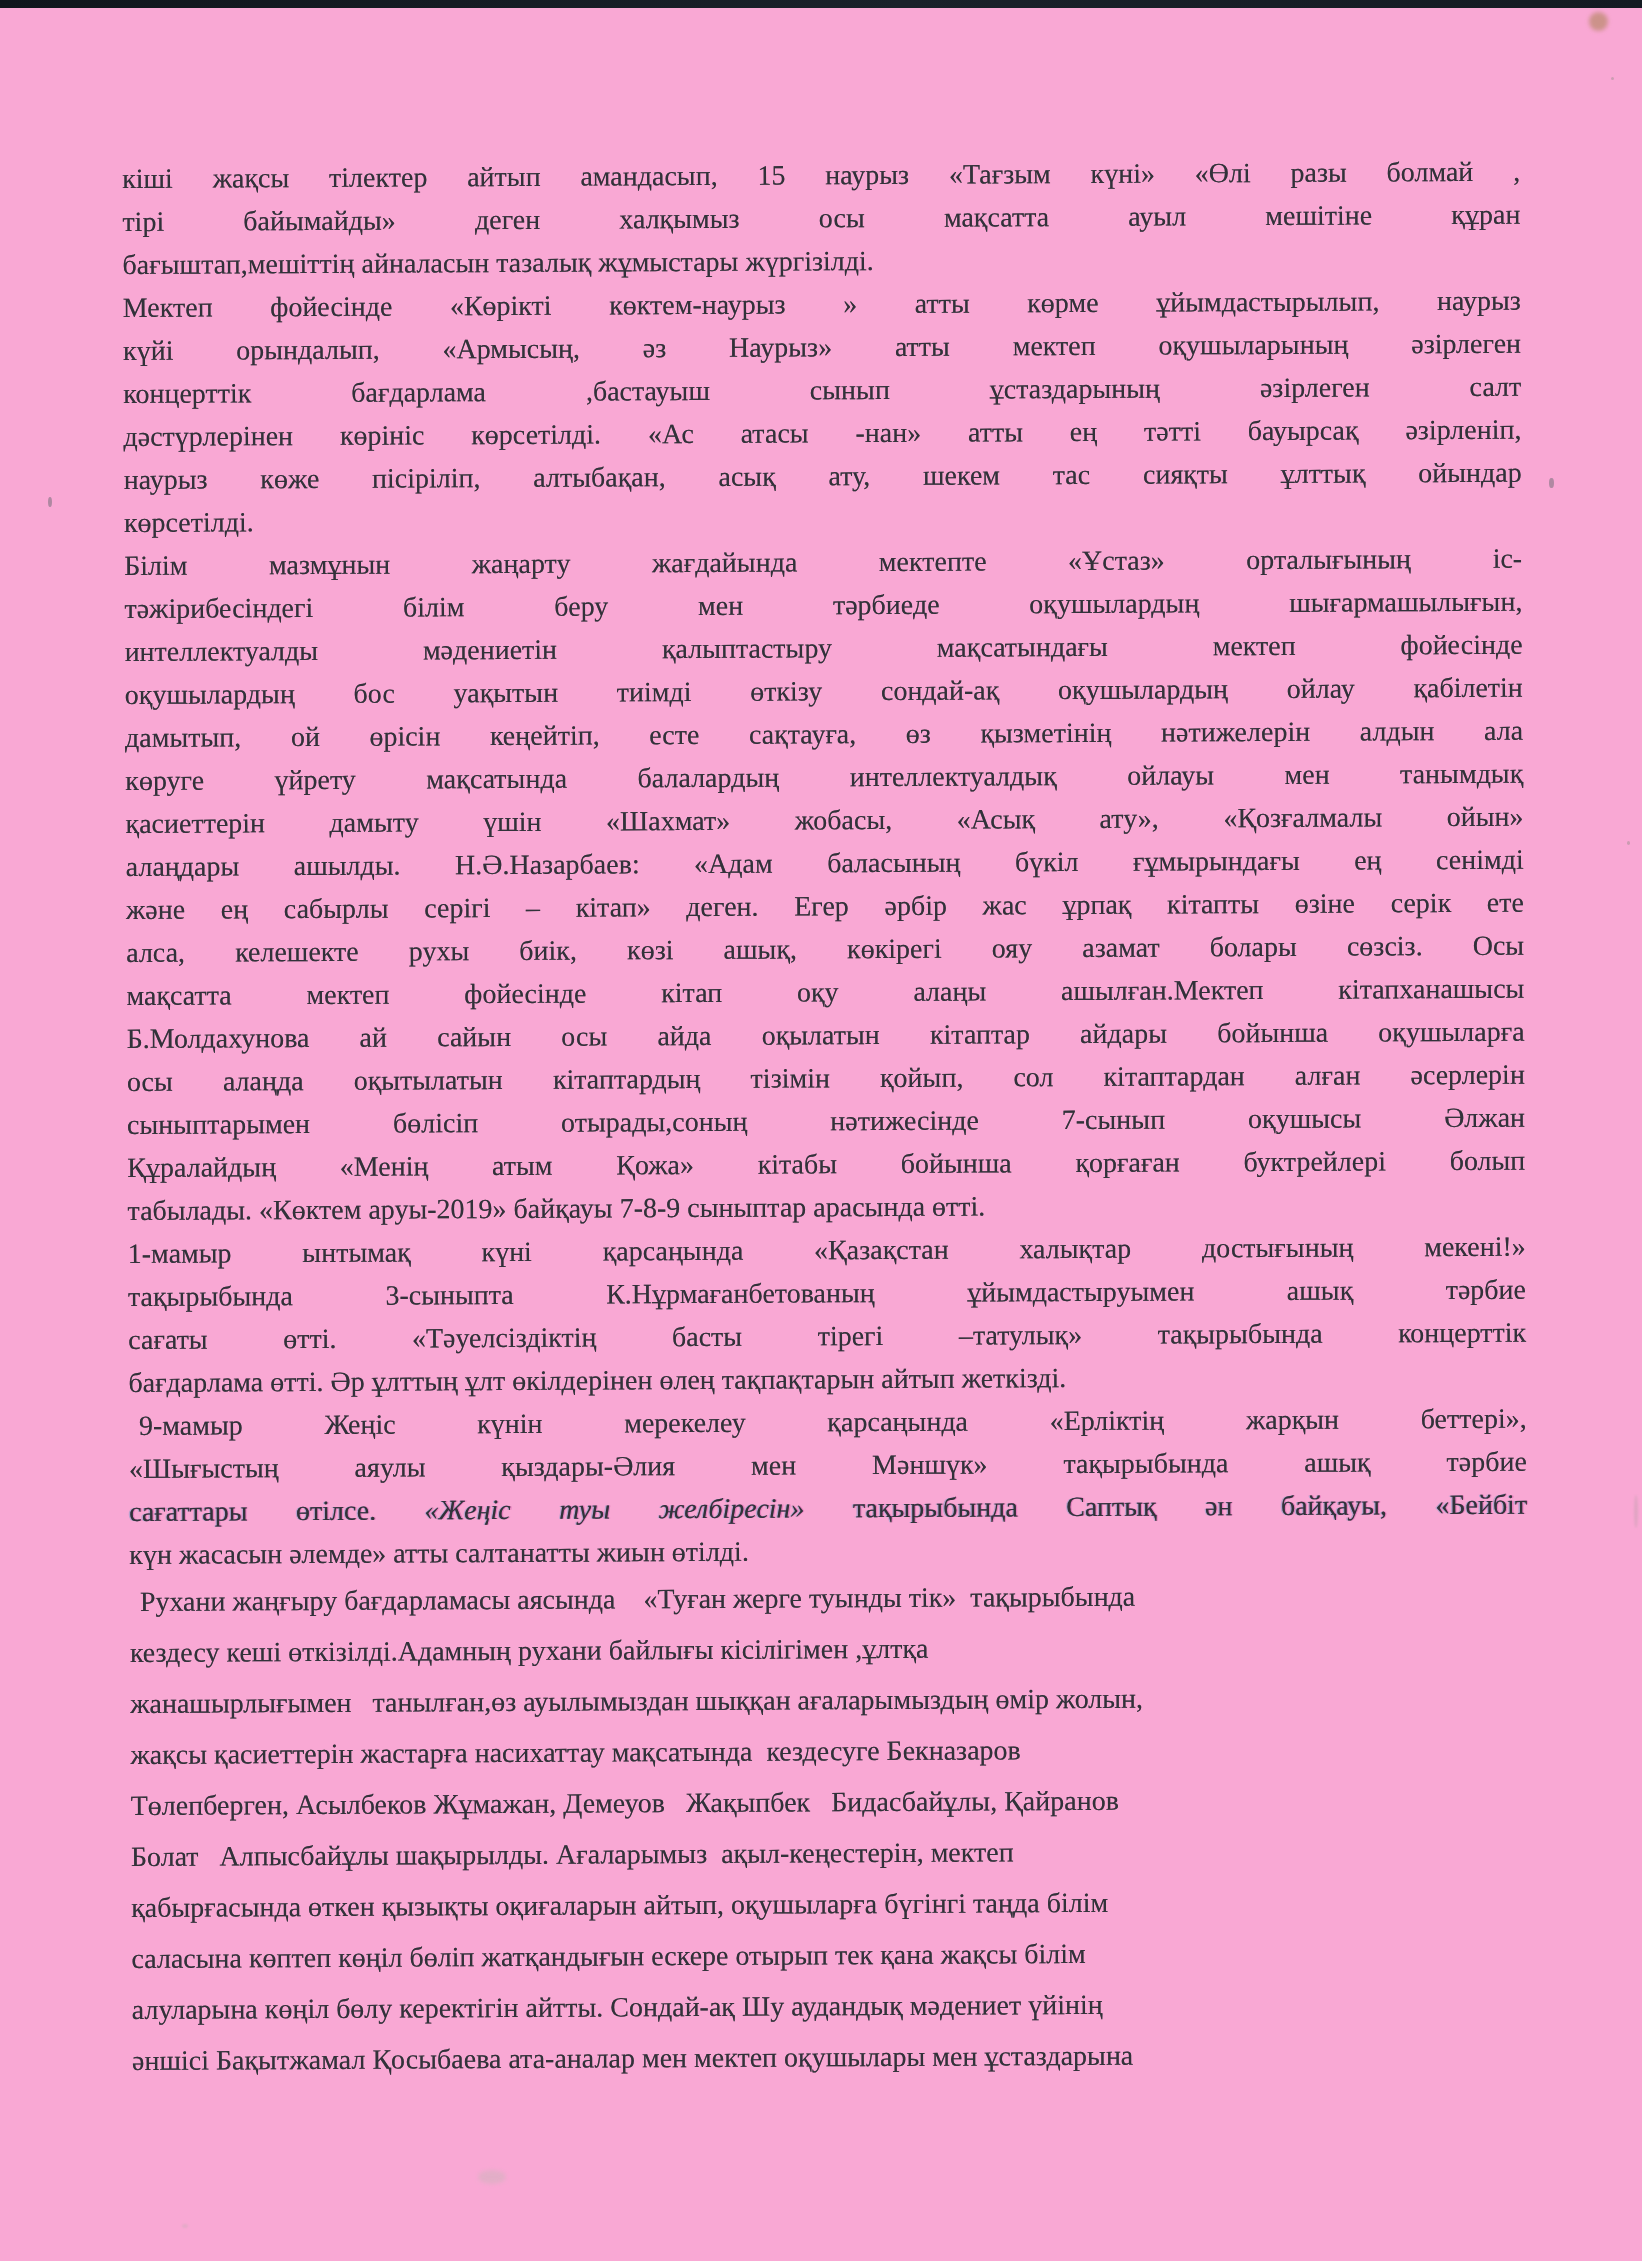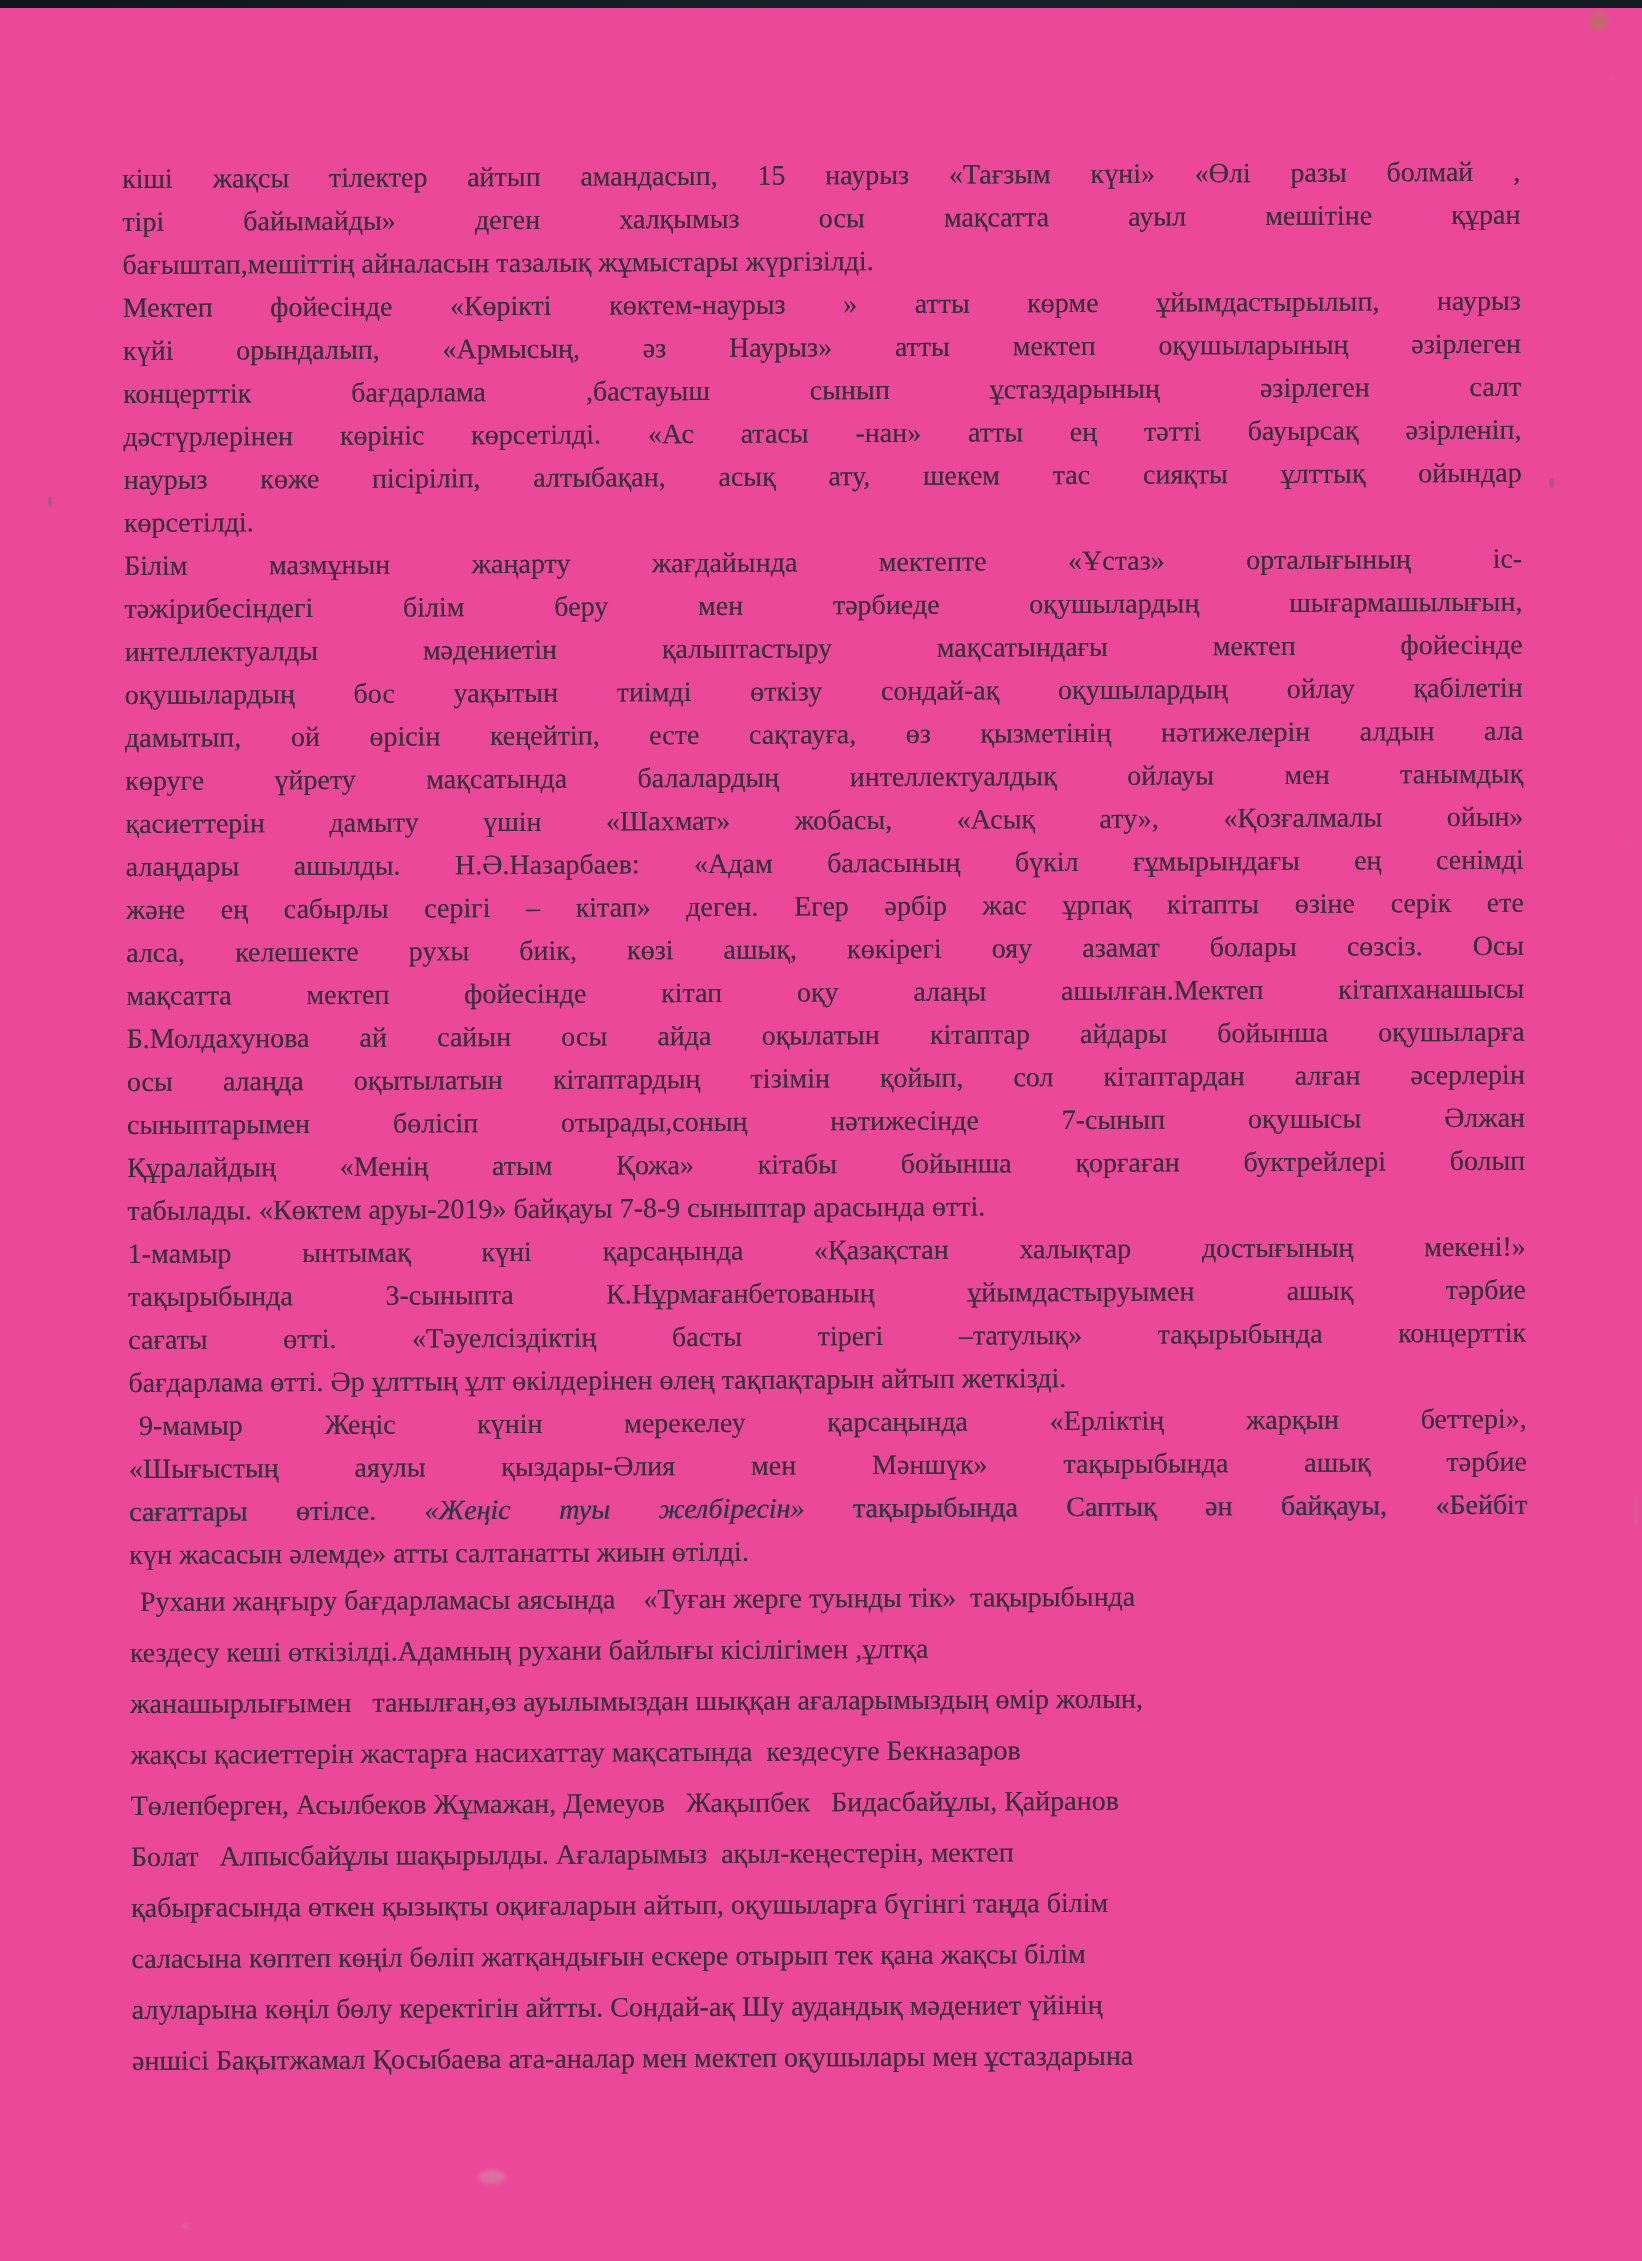--- a/index.html
+++ b/index.html
@@ -5,21 +5,21 @@
   html, body { margin: 0; padding: 0; }
   body {
     width: 1643px; height: 2261px;
     background: #ffffff;
     position: relative;
     overflow: hidden;
     font-family: "Liberation Serif", "DejaVu Serif", serif;
   }
   .page {
     position: absolute; inset: 0;
-    background: #ec4899;
+    background: #f9a8d4;
   }
   .scan-strip {
     position: absolute; top: 0; left: 0;
     width: 100%; height: 8.4px;
     background: linear-gradient(to right, #10151c, #1a212a 55%, #141a22);
   }
   .text-block {
     position: absolute;
     left: 122px; top: 157px; width: 1398px;
     transform: rotate(-0.3deg);

